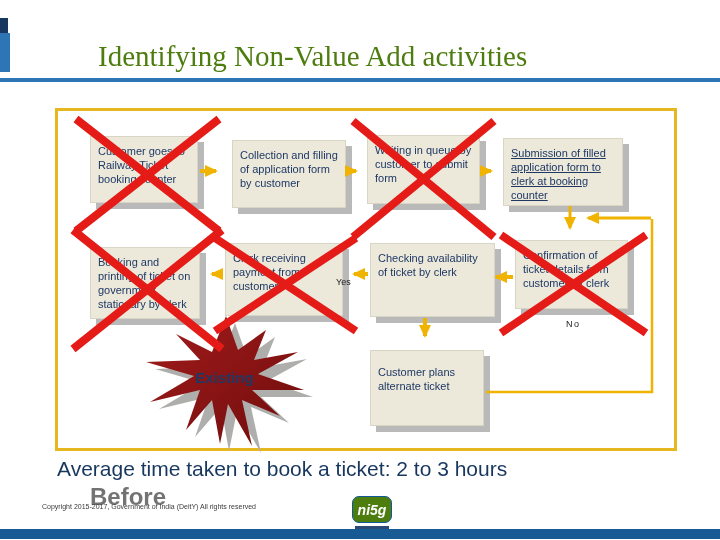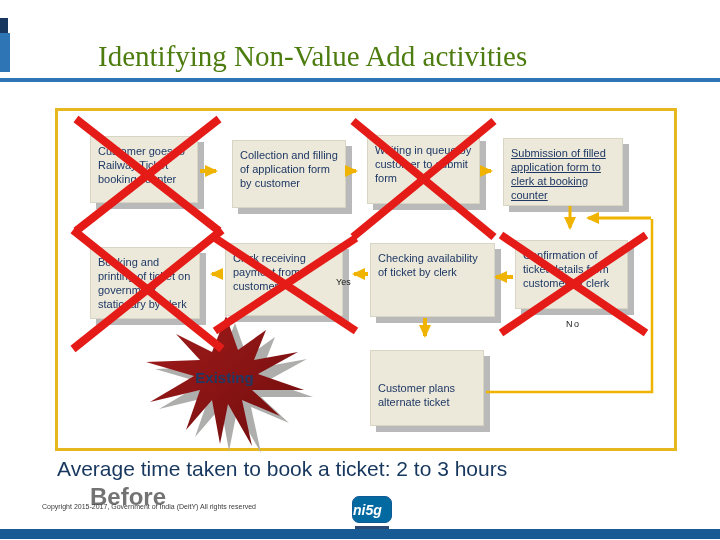--- a/index.html
+++ b/index.html
@@ -25,39 +25,39 @@
     padding:7px 6px 4px 7px;z-index:1;
   }
   .box-a{left:90px;top:136px;width:108px;height:67px;}
   .box-b{left:232px;top:140px;width:114px;height:68px;}
   .box-c{left:367px;top:135px;width:113px;height:69px;}
   .box-d{left:503px;top:138px;width:120px;height:68px;text-decoration:underline;}
   .box-e{left:90px;top:247px;width:110px;height:72px;}
   .box-f{left:225px;top:243px;width:118px;height:73px;}
   .box-g{left:370px;top:243px;width:125px;height:74px;}
   .box-h{left:515px;top:240px;width:113px;height:69px;}
-  .box-i{left:370px;top:350px;width:114px;height:76px;padding-top:30px;}
+  .box-i{left:370px;top:350px;width:114px;height:76px;padding-top:14px;}
   
   .overlay{position:absolute;left:0;top:0;width:720px;height:540px;z-index:2;pointer-events:none;}
   
   .flow-label{position:absolute;z-index:3;color:#1b1b1b;font-size:9px;}
   .yes-label{left:336px;top:277px;}
   .no-label{left:566px;top:319px;letter-spacing:1.5px;}
   .existing-label{
     position:absolute;left:172px;top:369px;width:105px;z-index:3;text-align:center;
     color:#1F3864;font-size:15px;font-weight:bold;
   }
   
   .avg-text{position:absolute;left:57px;top:457px;font-size:21px;color:#17375E;white-space:nowrap;}
   .before-text{position:absolute;left:90px;top:483px;font-size:24px;font-weight:bold;color:#737373;}
   .copyright{position:absolute;left:42px;top:503px;font-size:7px;color:#3a3a3a;white-space:nowrap;}
   .nisg-logo{
-    position:absolute;left:352px;top:496px;width:40px;height:27px;background:#0369a1;
+    position:absolute;left:352px;top:496px;width:40px;height:27px;background:#4d7c0f;
     border:1px solid #0F5A94;border-radius:7px;color:#ffffff;font-weight:bold;font-style:italic;
-    font-size:14px;line-height:26px;box-sizing:border-box;
+    font-size:14px;text-align:center;line-height:26px;box-sizing:border-box;
   }
   .nisg-tagline{position:absolute;left:355px;top:526px;width:34px;height:3px;background:#2B4A74;}
   .bottom-bar{position:absolute;left:0;top:529px;width:720px;height:10px;background:#185A93;}
 </style>
 </head>
 <body>
 
 <div id="slide">
 
   <div class="accent-navy"></div>

